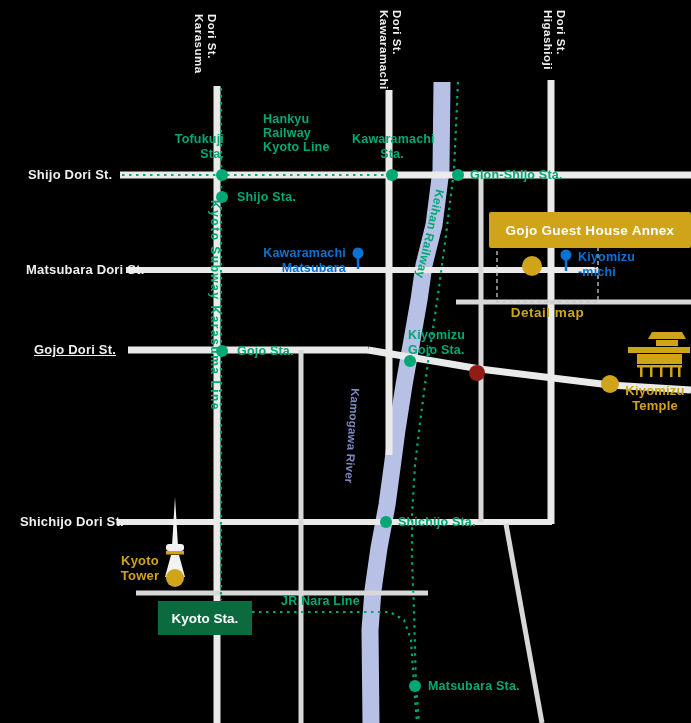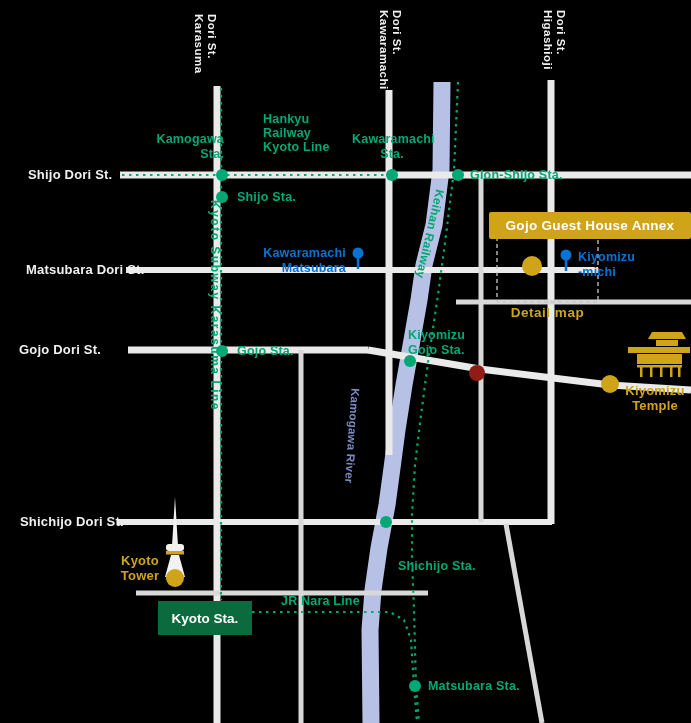--- a/index.html
+++ b/index.html
@@ -122,49 +122,49 @@
       <circle cx="566" cy="255" r="5.5"></circle>
     </g>
   </svg>
 
   <div class="lbl white vert" style="left:192px; top:14px; height:80px;">Karasuma Dori St.</div>
   <div class="lbl white vert" style="left:377px; top:10px; height:84px;">Kawaramachi Dori St.</div>
   <div class="lbl white vert" style="left:541px; top:10px; height:84px;">Higashioji Dori St.</div>
 
   <div class="lbl white street" style="left:28px; top:167px;">Shijo Dori St.</div>
   <div class="lbl white street" style="left:26px; top:262px;">Matsubara Dori St.</div>
-  <div class="lbl white street" style="left:19px; top:342px;">Gojo Dori St.</div>
+  <div class="lbl white street" style="left:34px; top:342px;text-decoration:underline;">Gojo Dori St.</div>
   <div class="lbl white street" style="left:20px; top:514px;">Shichijo Dori St.</div>
 
   <div class="lbl green" style="left:263px; top:112px; line-height:14px;">Hankyu
 Railway
 Kyoto Line</div>
   <div class="lbl green vert-rl" style="left:207px; top:200px; height:270px; letter-spacing:1.5px; font-size:12px;">Kyoto Subway Karasuma Line</div>
   <div class="lbl green vert-rl" style="left:419px; top:188px; height:118px; transform:rotate(13deg); font-size:12px;">Keihan Railway</div>
   <div class="lbl green" style="left:281px; top:594px;">JR Nara Line</div>
 
   <div class="lbl vert-rl" style="left:344px; top:388px; height:102px; transform:rotate(4deg); font-size:11.5px; color:var(--river_text);">Kamogawa River</div>
 
-  <div class="lbl green right" style="left:148px; top:132px; width:76px;">Kamogawa
+  <div class="lbl green right" style="left:148px; top:132px; width:76px;">Tofukuji
 Sta.</div>
   <div class="lbl green center" style="left:352px; top:132px; width:80px;">Kawaramachi
 Sta.</div>
   <div class="lbl green" style="left:470px; top:168px;">Gion-Shijo Sta.</div>
   <div class="lbl green" style="left:237px; top:190px;">Shijo Sta.</div>
   <div class="lbl blue right" style="left:250px; top:246px; width:96px;">Kawaramachi
 Matsubara</div>
   <div class="lbl blue" style="left:578px; top:250px;">Kiyomizu
 -michi</div>
   <div class="lbl green" style="left:237px; top:344px;">Gojo Sta.</div>
   <div class="lbl green" style="left:408px; top:328px;">Kiyomizu
 Gojo Sta.</div>
-  <div class="lbl green" style="left:398px; top:515px;margin-top:44px;">Shichijo Sta.</div>
+  <div class="lbl green" style="left:398px; top:515px;">Shichijo Sta.</div>
   <div class="lbl green" style="left:428px; top:679px;">Matsubara Sta.</div>
 
-  <div class="banner" style="left:489px; top:212px; width:202px; height:27px;">Gojo Guest House Annex</div>
+  <div class="banner" style="left:489px; top:212px; width:202px; height:36px;">Gojo Guest House Annex</div>
   <div class="lbl gold-text center" style="left:497px; top:305px; width:101px; font-size:13.5px; letter-spacing:0.5px;">Detail map</div>
   <div class="lbl gold-text center" style="left:111px; top:553px; width:58px; font-size:13px;">Kyoto
 Tower</div>
   <div class="lbl gold-text center" style="left:619px; top:383px; width:72px; font-size:13px;">Kiyomizu
 Temple</div>
   <div class="station-box" style="left:158px; top:601px; width:94px; height:34px;">Kyoto Sta.</div>
 
 </div>
 
 </body></html>

